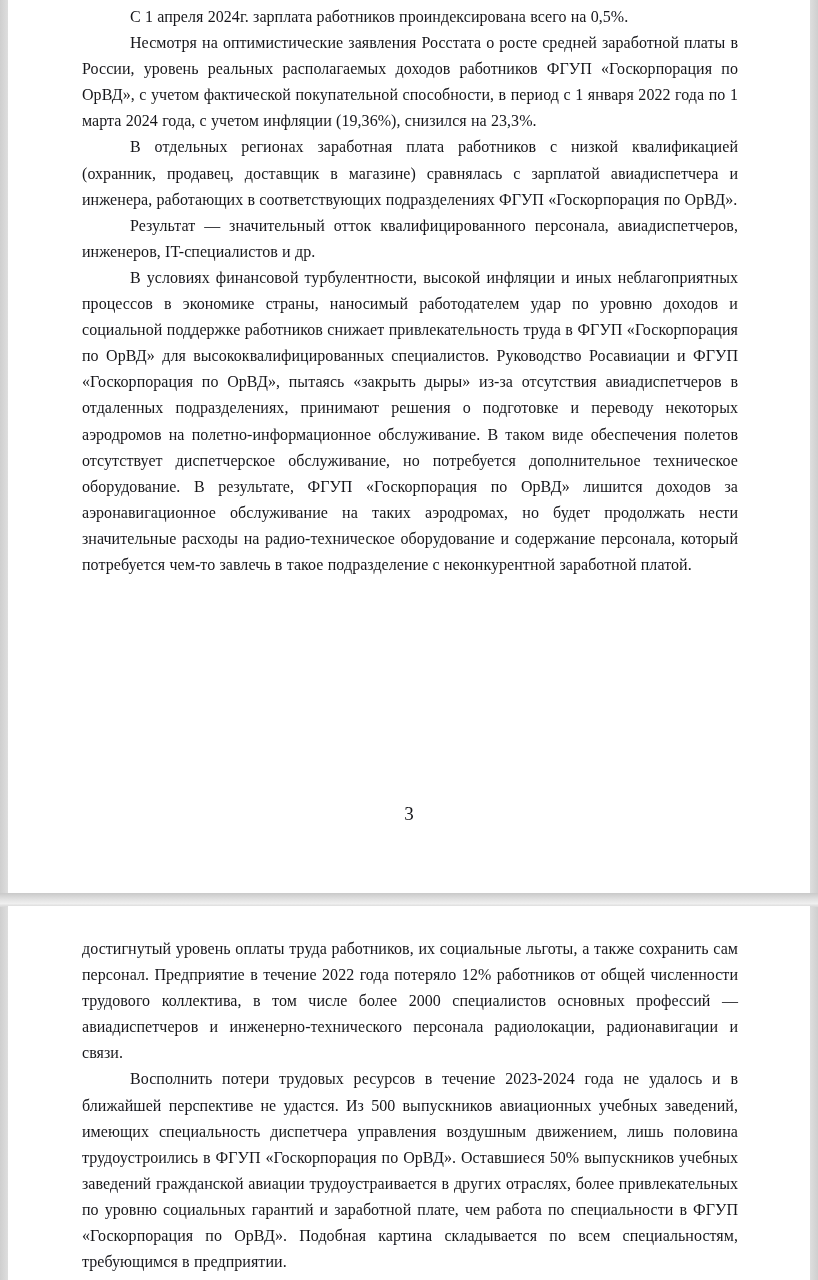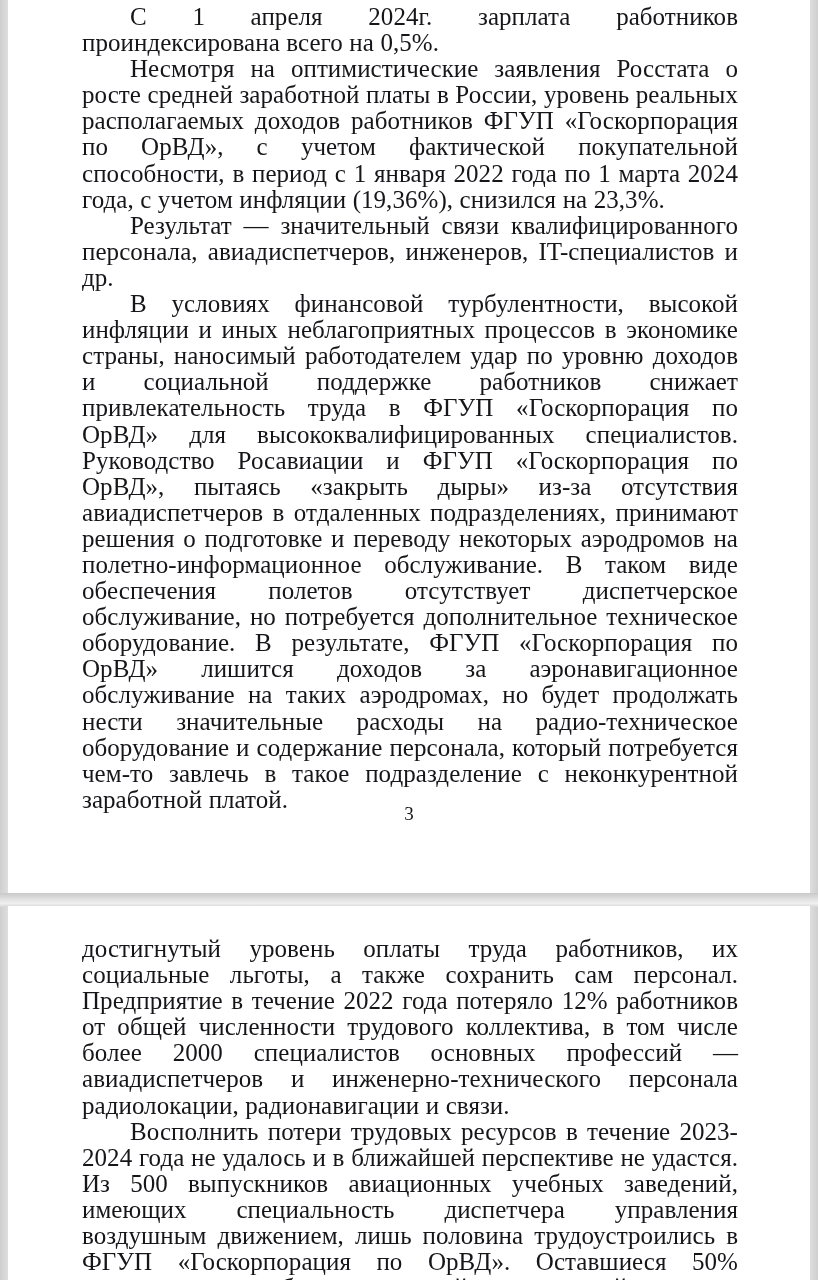--- a/index.html
+++ b/index.html
@@ -70,21 +70,21 @@
     width: 656px;
   }
   .page-1 .page-body { top: 10px; }
   .page-2 .page-body { top: 30px; }
 
   p.para {
     margin: 0;
     text-align: justify;
     text-justify: inter-word;
     text-indent: 48px;
-    font-size: 25px;
+    font-size: 16px;
     line-height: 26.1px;
     color: #16161a;
     letter-spacing: 0.05px;
     word-spacing: 0.2px;
   }
   p.para.no-indent { text-indent: 0; }
 
   .page-number {
     position: absolute;
     left: 0;
@@ -102,21 +102,22 @@
 <div class="viewer">
 
   <div class="gutter-left"></div>
   <div class="gutter-right"></div>
 
   <div class="page page-1">
 
     <div class="page-body">
       <p class="para">С 1 апреля 2024г. зарплата  работников проиндексирована  всего на 0,5%.</p>
       <p class="para">Несмотря на оптимистические заявления Росстата о росте средней заработной платы в России, уровень реальных располагаемых доходов работников ФГУП «Госкорпорация по ОрВД», с учетом фактической покупательной способности, в период с 1 января 2022 года по 1 марта 2024 года, с учетом инфляции (19,36%), снизился на 23,3%.</p>
-      <p class="para">Результат — значительный связи квалифицированного персонала, авиадиспетчеров, инженеров, IT-специалистов и др.</p>
+      <p class="para">В отдельных регионах заработная плата работников с низкой квалификацией (охранник, продавец, доставщик  в магазине) сравнялась с зарплатой авиадиспетчера и инженера, работающих в соответствующих подразделениях ФГУП «Госкорпорация по ОрВД».</p>
+      <p class="para">Результат — значительный отток квалифицированного персонала, авиадиспетчеров, инженеров, IT-специалистов и др.</p>
       <p class="para">В условиях финансовой турбулентности, высокой инфляции и иных неблагоприятных процессов в экономике страны, наносимый работодателем удар по уровню доходов и социальной поддержке работников снижает привлекательность труда в ФГУП «Госкорпорация по ОрВД» для высококвалифицированных специалистов. Руководство Росавиации и ФГУП «Госкорпорация по ОрВД», пытаясь «закрыть дыры» из-за отсутствия авиадиспетчеров  в отдаленных подразделениях, принимают решения о подготовке и переводу некоторых аэродромов на полетно-информационное обслуживание. В таком виде обеспечения полетов отсутствует диспетчерское обслуживание, но потребуется дополнительное техническое оборудование. В результате, ФГУП «Госкорпорация по ОрВД» лишится доходов за аэронавигационное обслуживание на таких аэродромах, но будет продолжать нести значительные расходы на радио-техническое оборудование и содержание персонала, который потребуется чем-то завлечь в такое подразделение с неконкурентной заработной платой.</p>
     </div>
 
     <div class="page-number">3</div>
   </div>
 
   <div class="page-separator"></div>
 
   <div class="page page-2">
     <div class="page-body">

